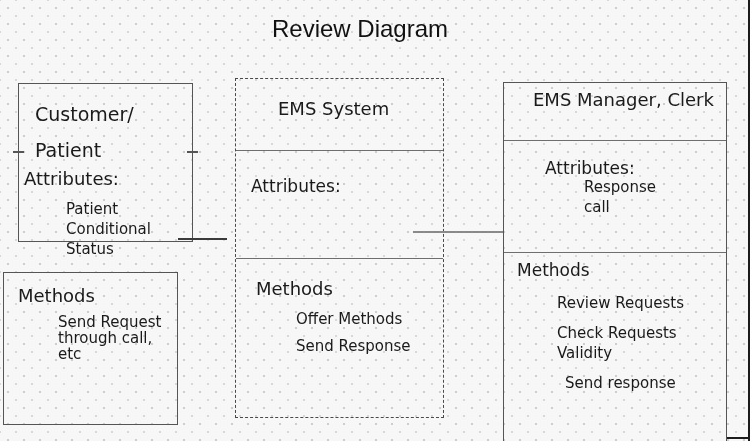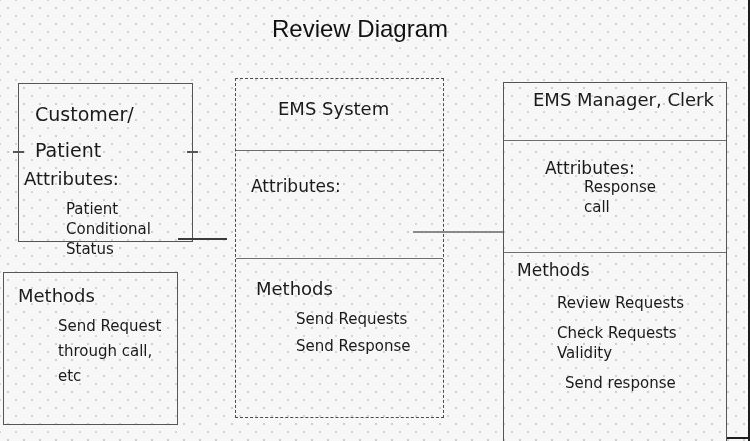--- a/index.html
+++ b/index.html
@@ -24,21 +24,21 @@
   }
   .cls-box { position:absolute; border:1px solid #555; box-sizing:border-box; }
   .dashed  { border-style:dashed; border-color:#4a4a4a; }
   .divider { position:absolute; left:0; right:0; height:1px; background:#6e6e6e; }
   .tick { position:absolute; width:11px; height:2px; background:#555; }
   .txt { position:absolute; white-space:pre-line; }
   .fs19 { font-size:19px; line-height:36px; }
   .fs18 { font-size:18px; line-height:22px; }
   .fs17 { font-size:17px; line-height:21px; }
   .fs15 { font-size:15px; line-height:20px; }
-  .fs15t{ font-size:15px; line-height:25px; }
+  .fs15t{ font-size:15px; line-height:16px; }
   .connector { position:absolute; height:2px; }
   .edge-right { position:absolute; right:0; top:0; width:2px; height:441px; background:#1c1c1c; }
   .corner-seg { position:absolute; left:727px; top:437px; width:23px; height:2px; background:#1c1c1c; }
 </style>
 </head>
 <body>
 
 <div class="canvas">
 
   <div class="page-title">Review Diagram</div>
@@ -60,21 +60,21 @@
 through call,
 etc</div>
   </div>
 
   <div class="cls-box dashed" style="left:217px; top:78px; width:209px; height:340px;margin-left:18px;">
     <div class="divider" style="top:71px;"></div>
     <div class="divider" style="top:179px;"></div>
     <div class="txt fs18" style="left:42px; top:19px;">EMS System</div>
     <div class="txt fs17" style="left:15px; top:97px;">Attributes:</div>
     <div class="txt fs18" style="left:20px; top:199px;">Methods</div>
-    <div class="txt fs15" style="left:60px; top:230px;">Send Requests</div>
+    <div class="txt fs15" style="left:60px; top:230px;">Offer Methods</div>
     <div class="txt fs15" style="left:60px; top:257px;">Send Response</div>
   </div>
 
   <div class="cls-box" style="left:503px; top:82px; width:224px; height:440px; border-bottom:2px solid #1c1c1c;">
     <div class="divider" style="top:57px;"></div>
     <div class="divider" style="top:169px;"></div>
     <div class="txt fs18" style="left:29px; top:6px;">EMS Manager, Clerk</div>
     <div class="txt fs17" style="left:41px; top:75px;">Attributes:</div>
     <div class="txt fs15" style="left:80px; top:94px;">Response
 call</div>

